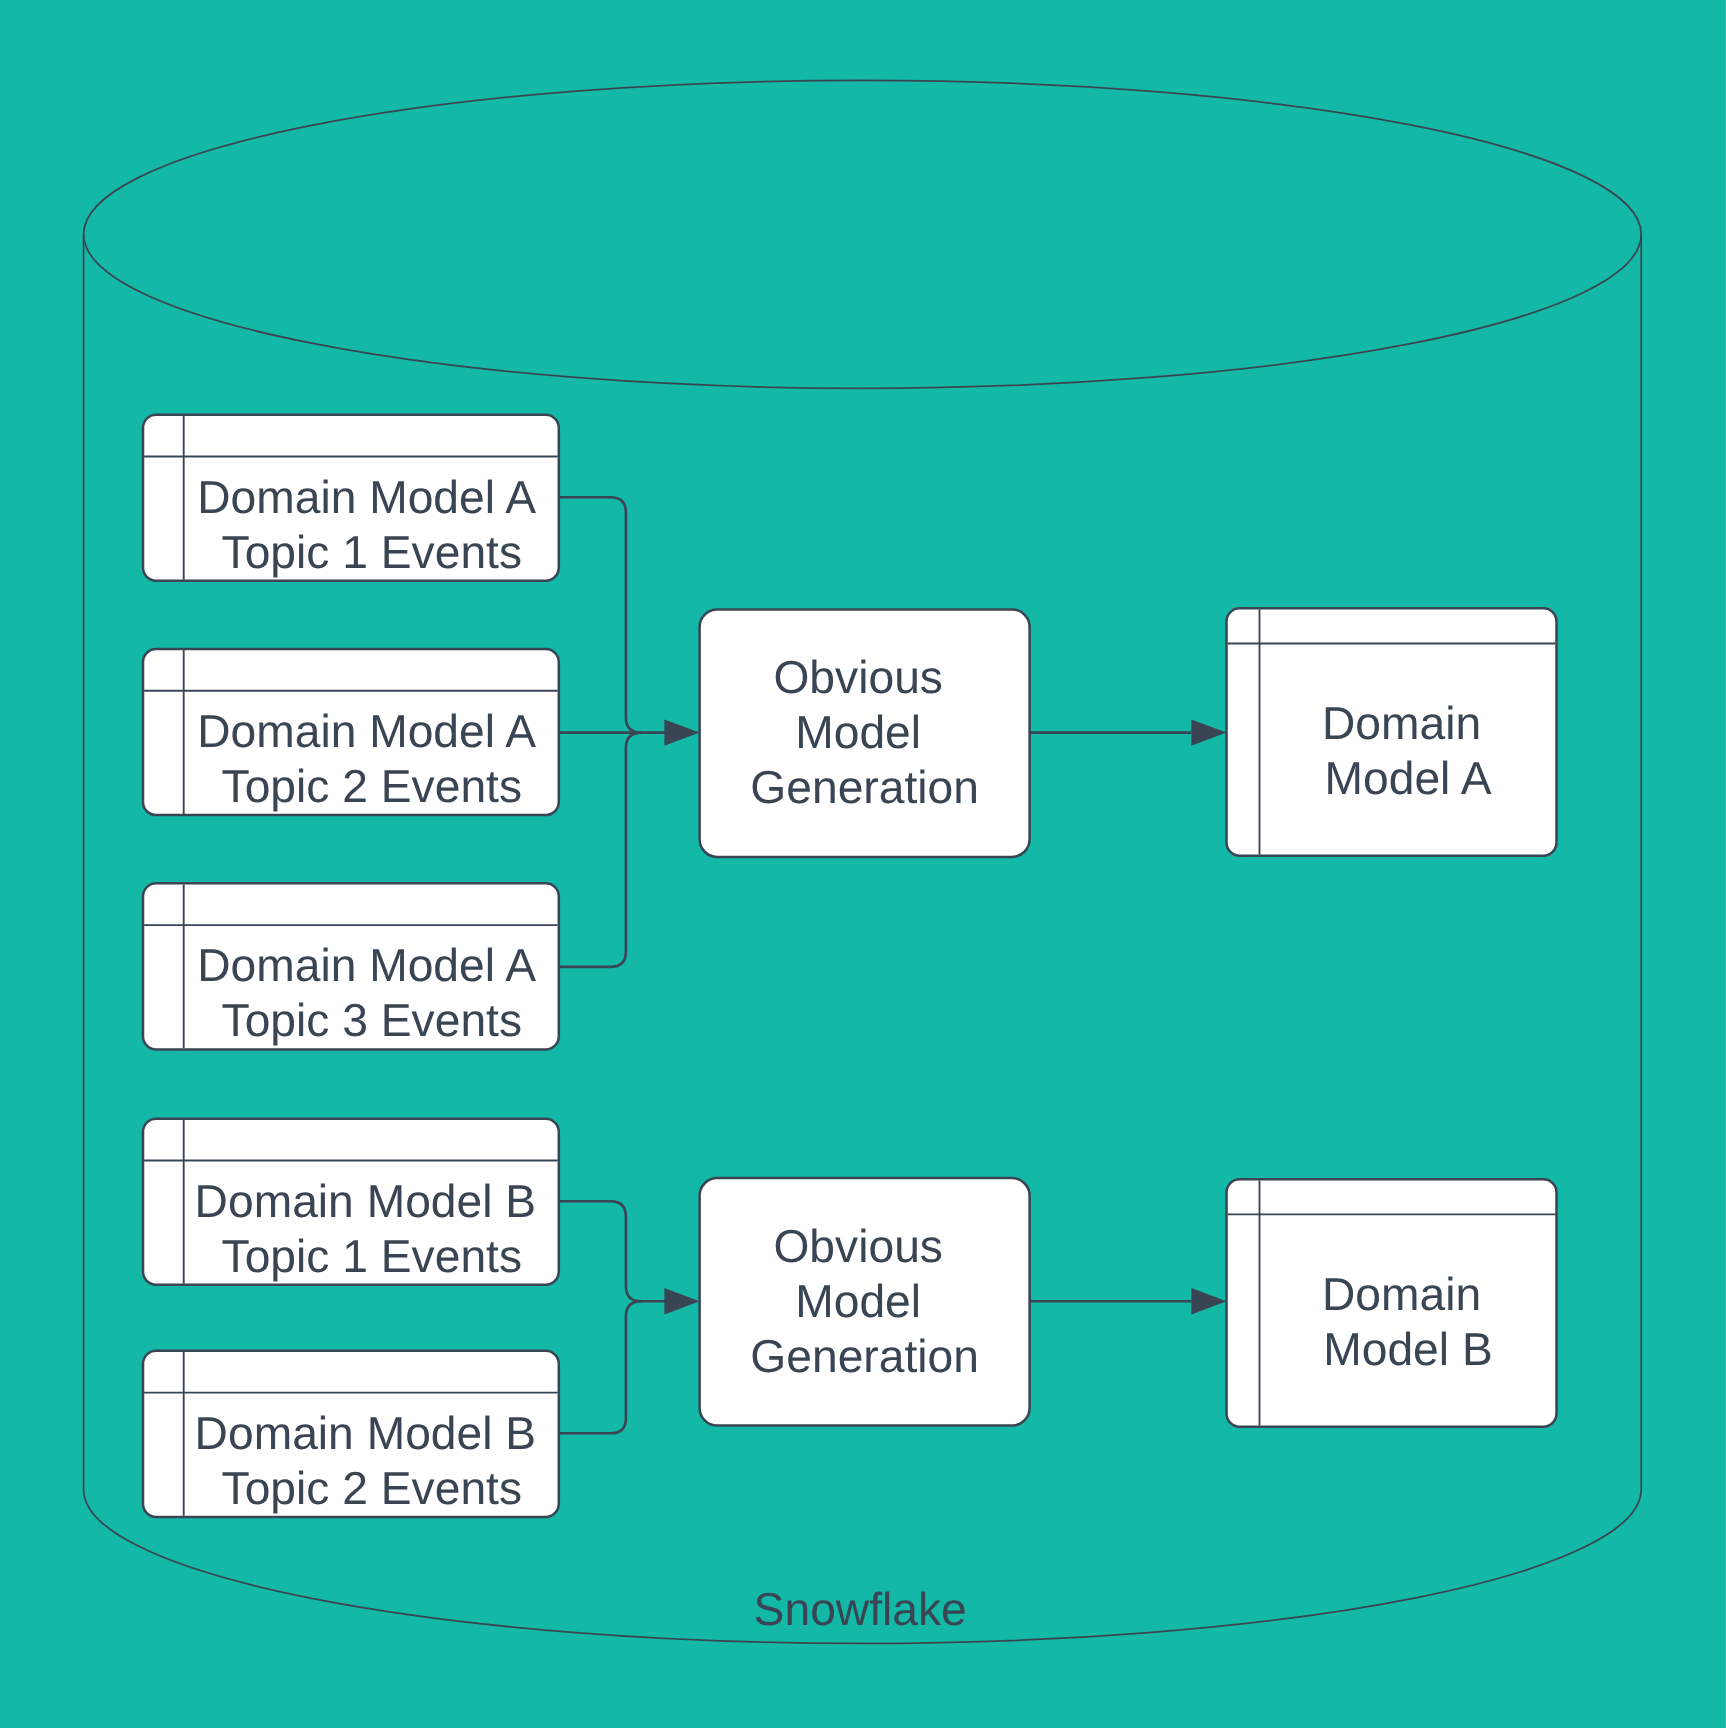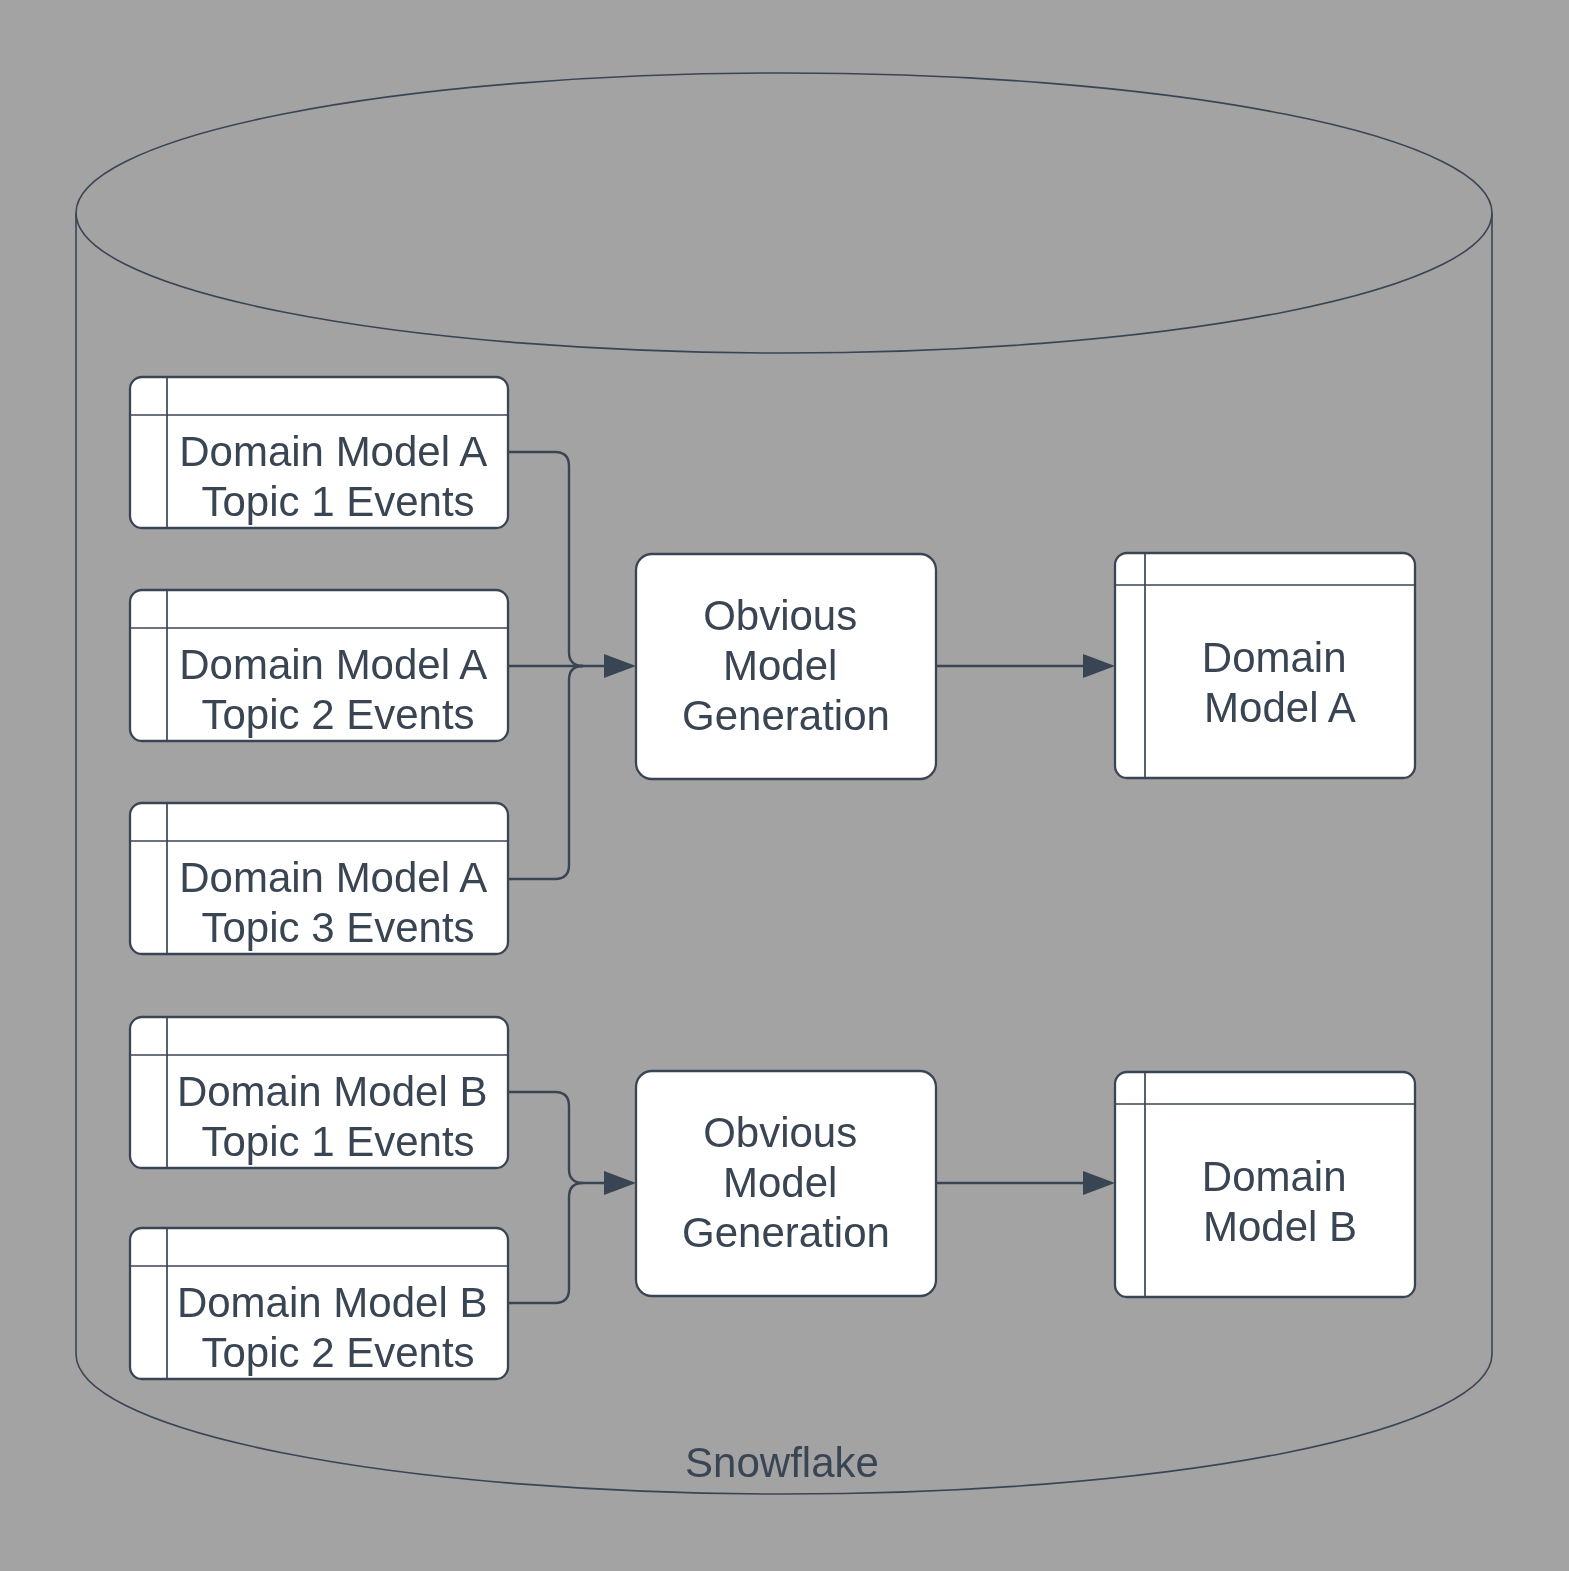--- a/index.html
+++ b/index.html
@@ -4,21 +4,21 @@
 <style>
   html, body {
     margin: 0;
     padding: 0;
     background: #ffffff;
   }
   .stage {
     position: relative;
     width: 1569px;
     height: 1571px;
-    background: #a3a3a3;
+    background: #14b8a6;
     font-family: "Liberation Sans", sans-serif;
   }
   svg { display: block; }
   .cyl {
     fill: none;
     stroke: #3a4554;
     stroke-width: 1.6;
   }
   .box {
     fill: #ffffff;

